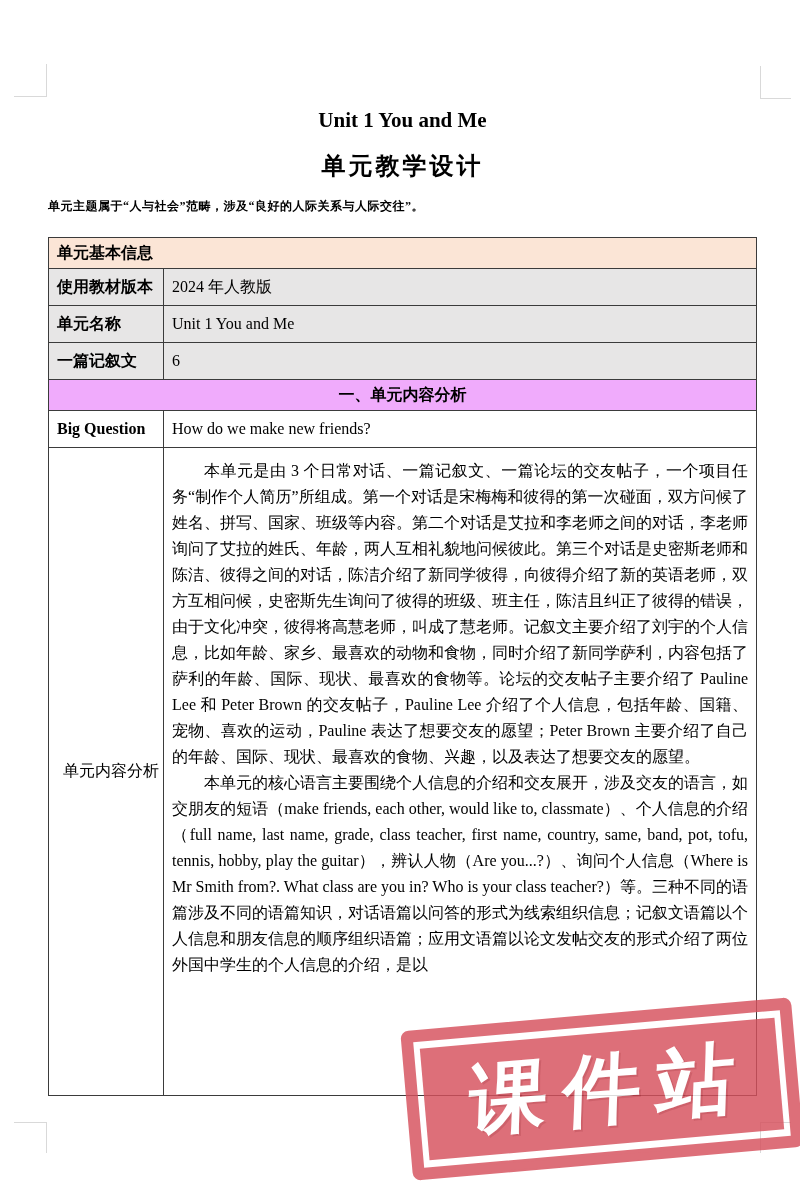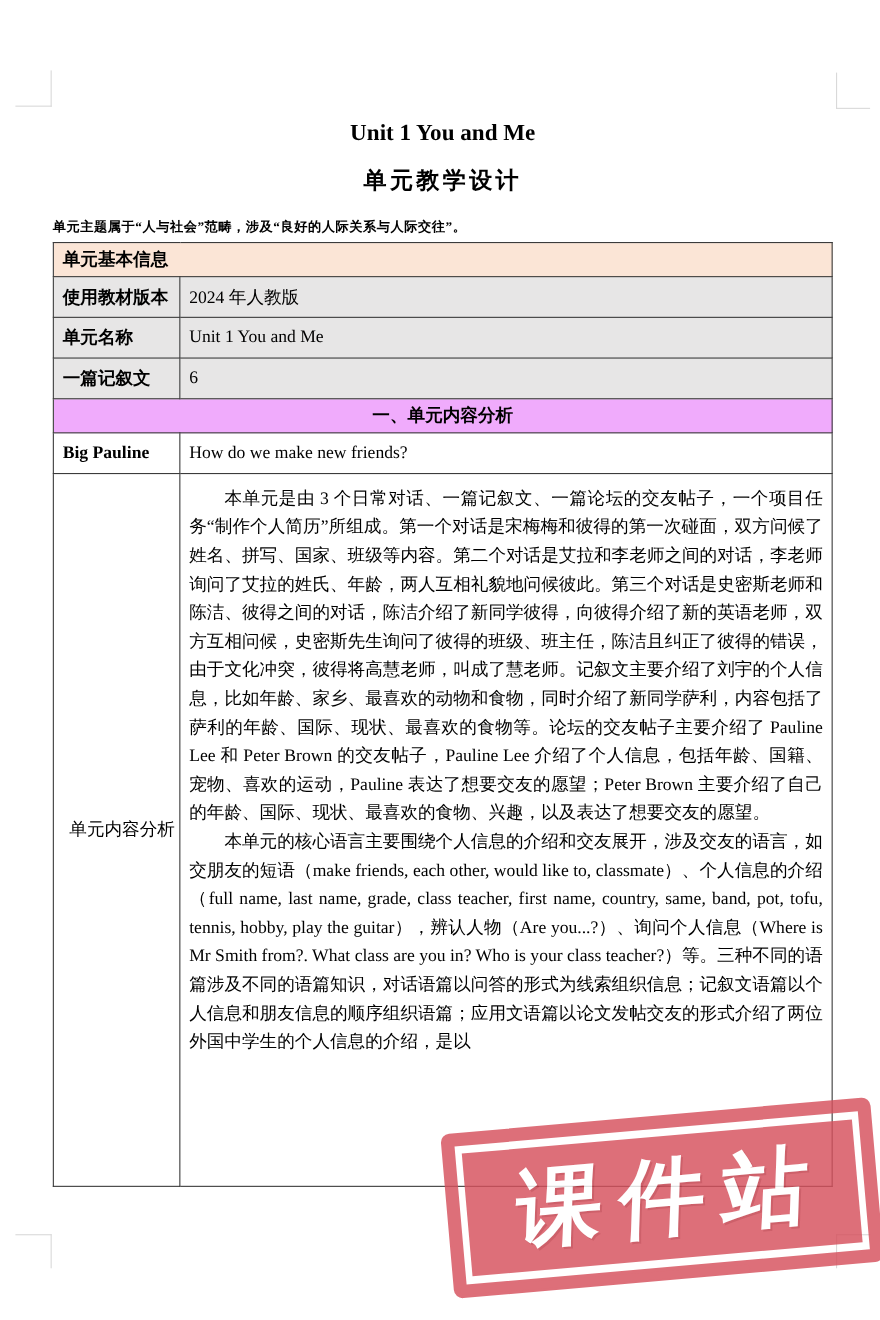--- a/index.html
+++ b/index.html
@@ -12,26 +12,26 @@
   .mark{position:absolute;border:0 solid #d9d9d9;}
   .mark.tl{left:14px;top:64px;width:32px;height:32px;border-right-width:1px;border-bottom-width:1px;}
   .mark.tr{left:760px;top:66px;width:30px;height:32px;border-left-width:1px;border-bottom-width:1px;}
   .mark.bl{left:14px;top:1122px;width:32px;height:30px;border-right-width:1px;border-top-width:1px;}
   .mark.br{left:760px;top:1122px;width:30px;height:30px;border-left-width:1px;border-top-width:1px;}
 
   
   .title-en{position:absolute;top:108px;left:48px;width:709px;text-align:center;
     font-size:21px;font-weight:bold;}
   .title-zh{position:absolute;top:150px;left:48px;width:709px;text-align:center;
-    font-size:21px;font-weight:bold;letter-spacing:3px;font-family:Liberation Mono, monospace;}
+    font-size:24px;font-weight:bold;letter-spacing:3px;font-family:Liberation Mono, monospace;}
   .intro{position:absolute;top:198px;left:48px;width:740px;
     font-size:12px;font-weight:bold;letter-spacing:0.5px;white-space:nowrap;}
 
   
-  table.unit{position:absolute;top:220px;left:48px;width:709px;
+  table.unit{position:absolute;top:237px;left:48px;width:709px;
     border-collapse:collapse;table-layout:fixed;}
   table.unit td{border:1.5px solid #3b3b3b;font-size:16px;padding:0 8px;
     box-sizing:border-box;vertical-align:middle;}
   col.c1{width:115px;}
   tr.r-peach td{background:#fbe5d6;font-weight:bold;height:31px;}
   tr.r-info td{background:#e7e6e6;height:37px;margin-top:16px;}
   tr.r-info td.lbl{font-weight:bold;}
   tr.r-green td{background:#f0abfc;font-weight:bold;text-align:center;height:31px;}
   tr.r-bq td{height:37px;background:#fff;}
   tr.r-bq td.lbl{font-weight:bold;}
@@ -86,21 +86,21 @@
     <td>Unit 1 You and Me</td>
   </tr>
   <tr class="r-info">
     <td class="lbl">一篇记叙文</td>
     <td>6</td>
   </tr>
   <tr class="r-green">
     <td colspan="2">一、单元内容分析</td>
   </tr>
   <tr class="r-bq">
-    <td class="lbl">Big Pauline</td>
+    <td class="lbl">Big Question</td>
     <td>How do we make new friends?</td>
   </tr>
   <tr class="r-content">
     <td class="lbl">单元内容分析</td>
     <td class="body">
       <p>本单元是由 3 个日常对话、一篇记叙文、一篇论坛的交友帖子，一个项目任务“制作个人简历”所组成。第一个对话是宋梅梅和彼得的第一次碰面，双方问候了姓名、拼写、国家、班级等内容。第二个对话是艾拉和李老师之间的对话，李老师询问了艾拉的姓氏、年龄，两人互相礼貌地问候彼此。第三个对话是史密斯老师和陈洁、彼得之间的对话，陈洁介绍了新同学彼得，向彼得介绍了新的英语老师，双方互相问候，史密斯先生询问了彼得的班级、班主任，陈洁且纠正了彼得的错误，由于文化冲突，彼得将高慧老师，叫成了慧老师。记叙文主要介绍了刘宇的个人信息，比如年龄、家乡、最喜欢的动物和食物，同时介绍了新同学萨利，内容包括了萨利的年龄、国际、现状、最喜欢的食物等。论坛的交友帖子主要介绍了 Pauline Lee 和 Peter Brown 的交友帖子，Pauline Lee 介绍了个人信息，包括年龄、国籍、宠物、喜欢的运动，Pauline 表达了想要交友的愿望；Peter Brown 主要介绍了自己的年龄、国际、现状、最喜欢的食物、兴趣，以及表达了想要交友的愿望。</p>
       <p>本单元的核心语言主要围绕个人信息的介绍和交友展开，涉及交友的语言，如交朋友的短语（make friends, each other, would like to, classmate）、个人信息的介绍（full name, last name, grade, class teacher, first name, country, same, band, pot, tofu, tennis, hobby, play the guitar），辨认人物（Are you...?）、询问个人信息（Where is Mr Smith from?. What class are you in? Who is your class teacher?）等。三种不同的语篇涉及不同的语篇知识，对话语篇以问答的形式为线索组织信息；记叙文语篇以个人信息和朋友信息的顺序组织语篇；应用文语篇以论文发帖交友的形式介绍了两位外国中学生的个人信息的介绍，是以</p>
     </td>
   </tr>
 </tbody>

